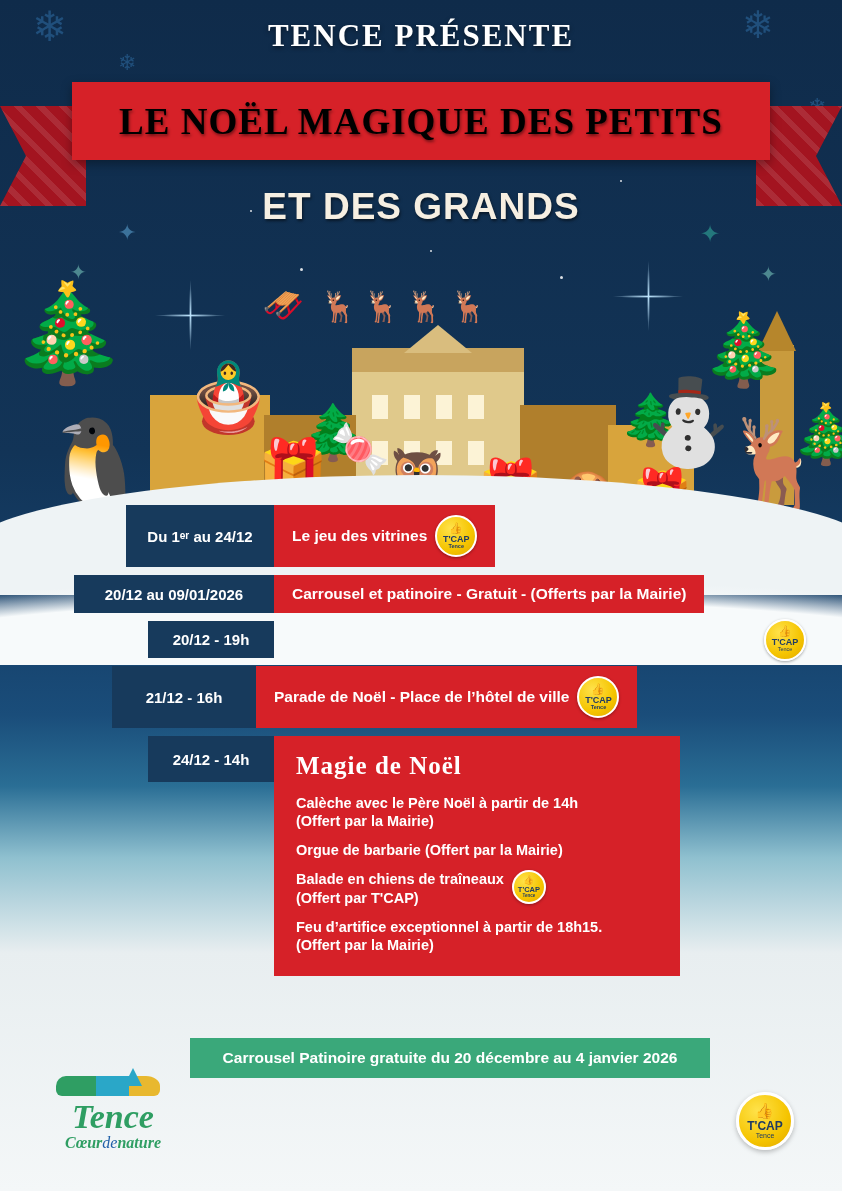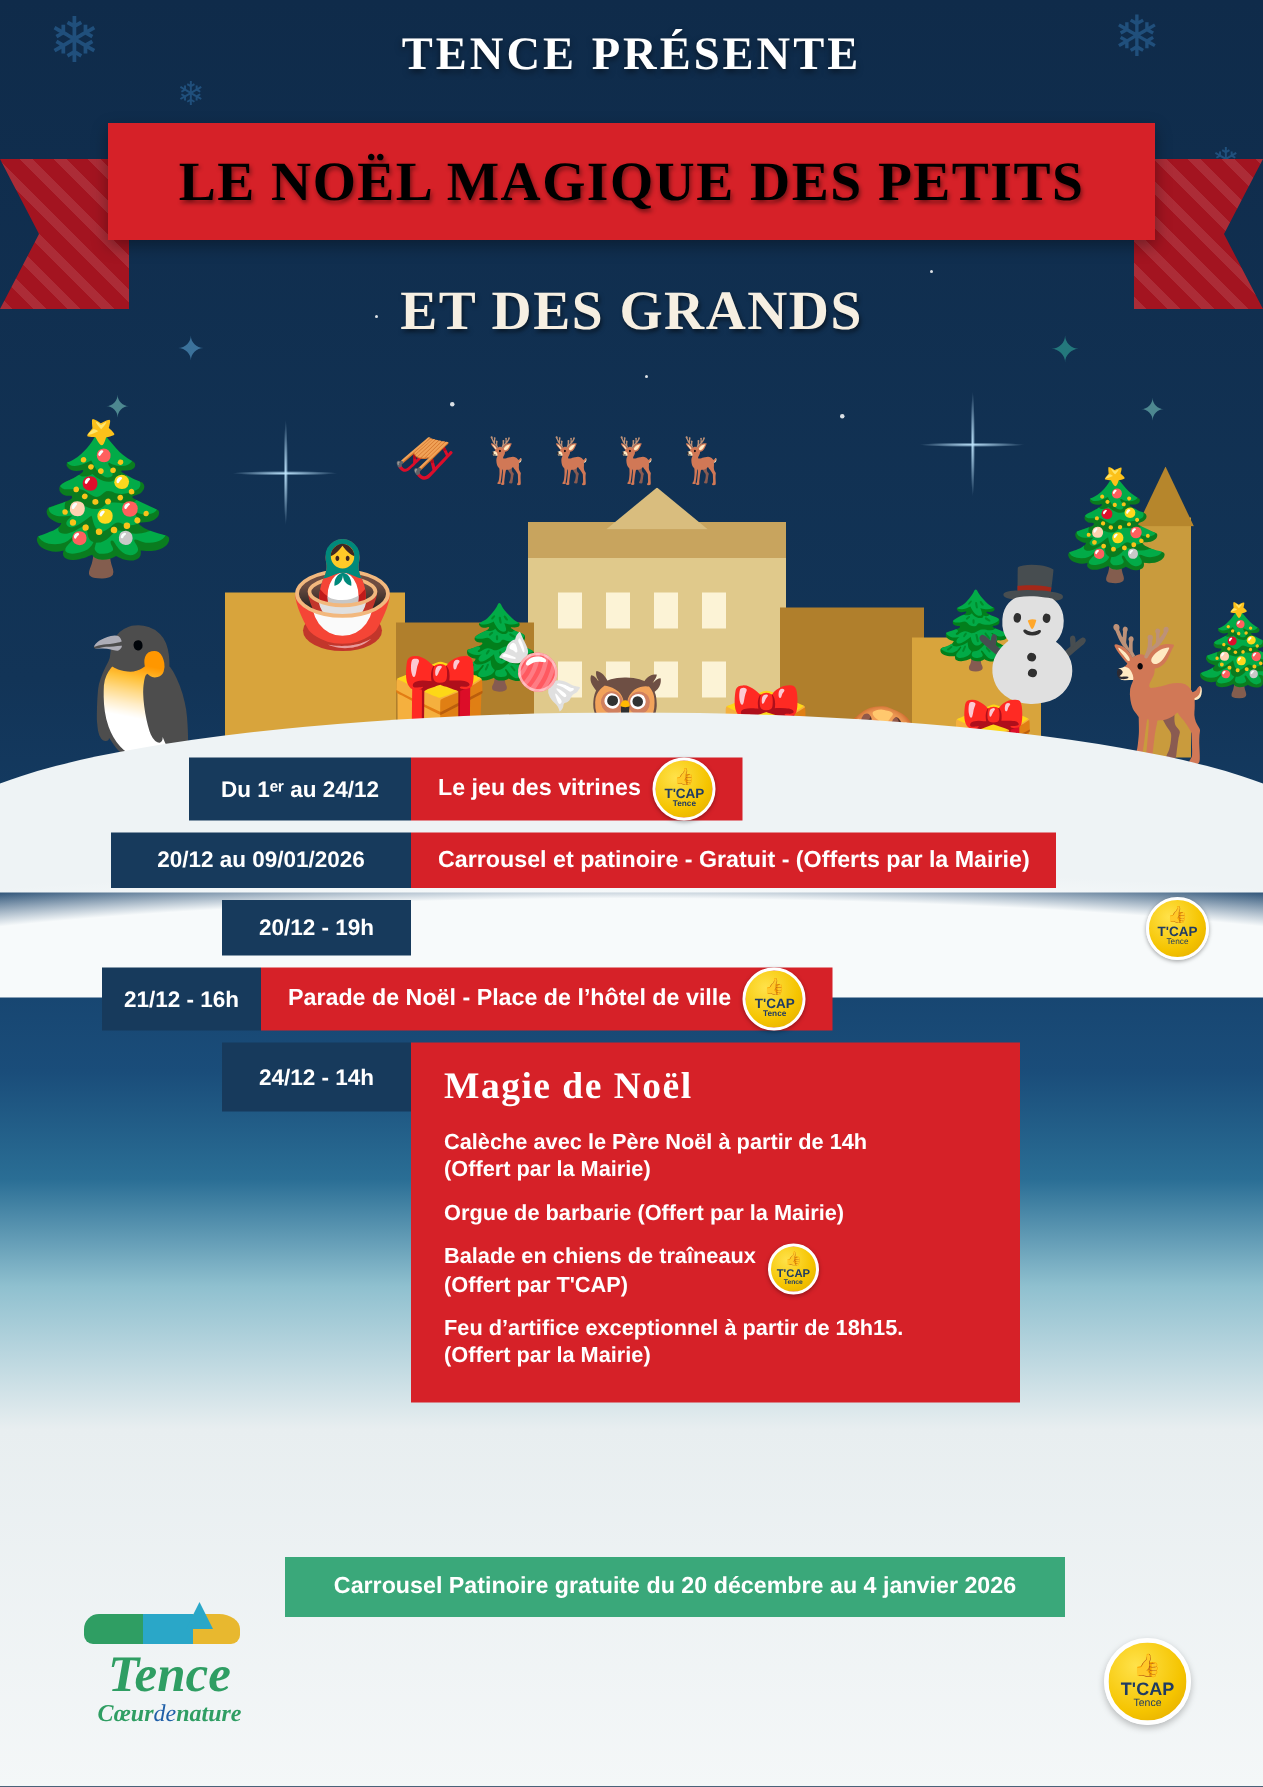--- a/index.html
+++ b/index.html
@@ -53,21 +53,21 @@
     font-family: "Liberation Serif", serif;
     color: #000000; font-size: 37px; letter-spacing: 1px; font-weight: bold;
     text-shadow: 1px 2px 3px rgba(0,0,0,.45);
     white-space: nowrap;
   }
   .ribbon-band2 {
     position: absolute; left: 0; right: 0; top: 90px; height: 70px;
     display: flex; align-items: center; justify-content: center;
   }
   .ribbon-band2 h2 {
-    font-family: Liberation Serif, serif;
+    font-family: Liberation Sans, sans-serif;
     color: #f6efe2; font-size: 37px; letter-spacing: 1px; font-weight: bold;
     text-shadow: 1px 2px 3px rgba(0,0,0,.5);
   }
 
   
   .scene { position: absolute; left: 0; right: 0; top: 255px; height: 340px; }
   .hill {
     position: absolute; left: -40px; right: -40px; bottom: 0; height: 120px;
     background: #eef3f5; border-radius: 50% 50% 0 0 / 80px 80px 0 0;
   }
@@ -83,26 +83,26 @@
   .program { position: absolute; left: 0; right: 0; top: 505px; }
   .row { display: flex; align-items: stretch; margin-bottom: 8px; position: relative; }
   .date {
     background: #173a5c; color: #ffffff; font-weight: bold;
     display: flex; align-items: center; justify-content: center;
     font-size: 15px; padding: 10px 28px; white-space: nowrap;
   }
   .desc {
     background: #d62128; color: #ffffff; font-weight: bold;
     display: flex; align-items: center; font-size: 15.5px;
-    padding: 0 18px; white-space: nowrap;
+    padding: 10px 18px; white-space: nowrap;
   }
   .r1 .date { margin-left: 126px; width: 148px; }
   .r2 .date { margin-left: 74px; width: 200px; }
   .r3 .date { margin-left: 148px; width: 126px; }
-  .r4 .date { margin-left: 68px; width: 106px; }
+  .r4 .date { margin-left: 112px; width: 144px; }
   .r5 .date { margin-left: 148px; width: 126px; align-self: flex-start; height: 46px; }
 
   .badge {
     width: 42px; height: 42px; border-radius: 50%;
     background: radial-gradient(circle at 35% 30%, #ffe24a, #f5c400 60%, #e0a800);
     border: 2px solid #ffffff;
     color: #1f3b63; display: flex; flex-direction: column;
     align-items: center; justify-content: center; line-height: 1;
     box-shadow: 0 1px 3px rgba(0,0,0,.35);
     flex: 0 0 auto;

